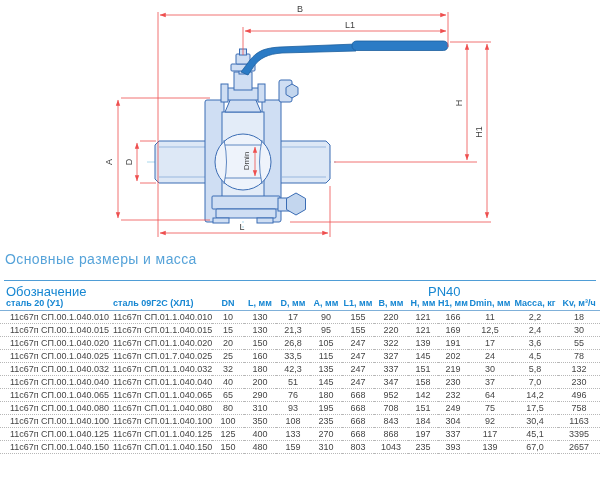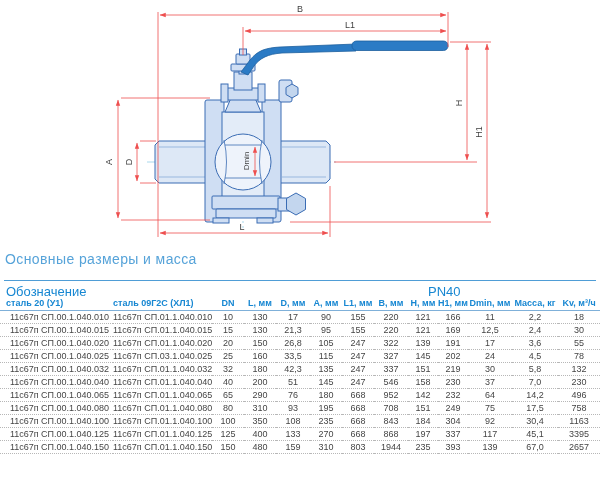--- a/index.html
+++ b/index.html
@@ -217,21 +217,21 @@
           <td>247</td>
           <td>322</td>
           <td>139</td>
           <td>191</td>
           <td>17</td>
           <td>3,6</td>
           <td>55</td>
         </tr>
         <tr>
           <td class="txt first">11с67п СП.00.1.040.025</td>
-          <td class="txt">11с67п СП.03.1.040.025</td>
+          <td class="txt">11с67п СП.01.7.040.025</td>
           <td>25</td>
           <td>160</td>
           <td>33,5</td>
           <td>115</td>
           <td>247</td>
           <td>327</td>
           <td>145</td>
           <td>202</td>
           <td>24</td>
           <td>4,5</td>
@@ -253,21 +253,21 @@
           <td>132</td>
         </tr>
         <tr>
           <td class="txt first">11с67п СП.00.1.040.040</td>
           <td class="txt">11с67п СП.01.1.040.040</td>
           <td>40</td>
           <td>200</td>
           <td>51</td>
           <td>145</td>
           <td>247</td>
-          <td>546</td>
+          <td>347</td>
           <td>158</td>
           <td>230</td>
           <td>37</td>
           <td>7,0</td>
           <td>230</td>
         </tr>
         <tr>
           <td class="txt first">11с67п СП.00.1.040.065</td>
           <td class="txt">11с67п СП.01.1.040.065</td>
           <td>65</td>
@@ -328,21 +328,21 @@
           <td>3395</td>
         </tr>
         <tr>
           <td class="txt first">11с67п СП.00.1.040.150</td>
           <td class="txt">11с67п СП.01.1.040.150</td>
           <td>150</td>
           <td>480</td>
           <td>159</td>
           <td>310</td>
           <td>803</td>
-          <td>1944</td>
+          <td>1043</td>
           <td>235</td>
           <td>393</td>
           <td>139</td>
           <td>67,0</td>
           <td>2657</td>
         </tr>
       </tbody>
   </table>
 
 </div>

